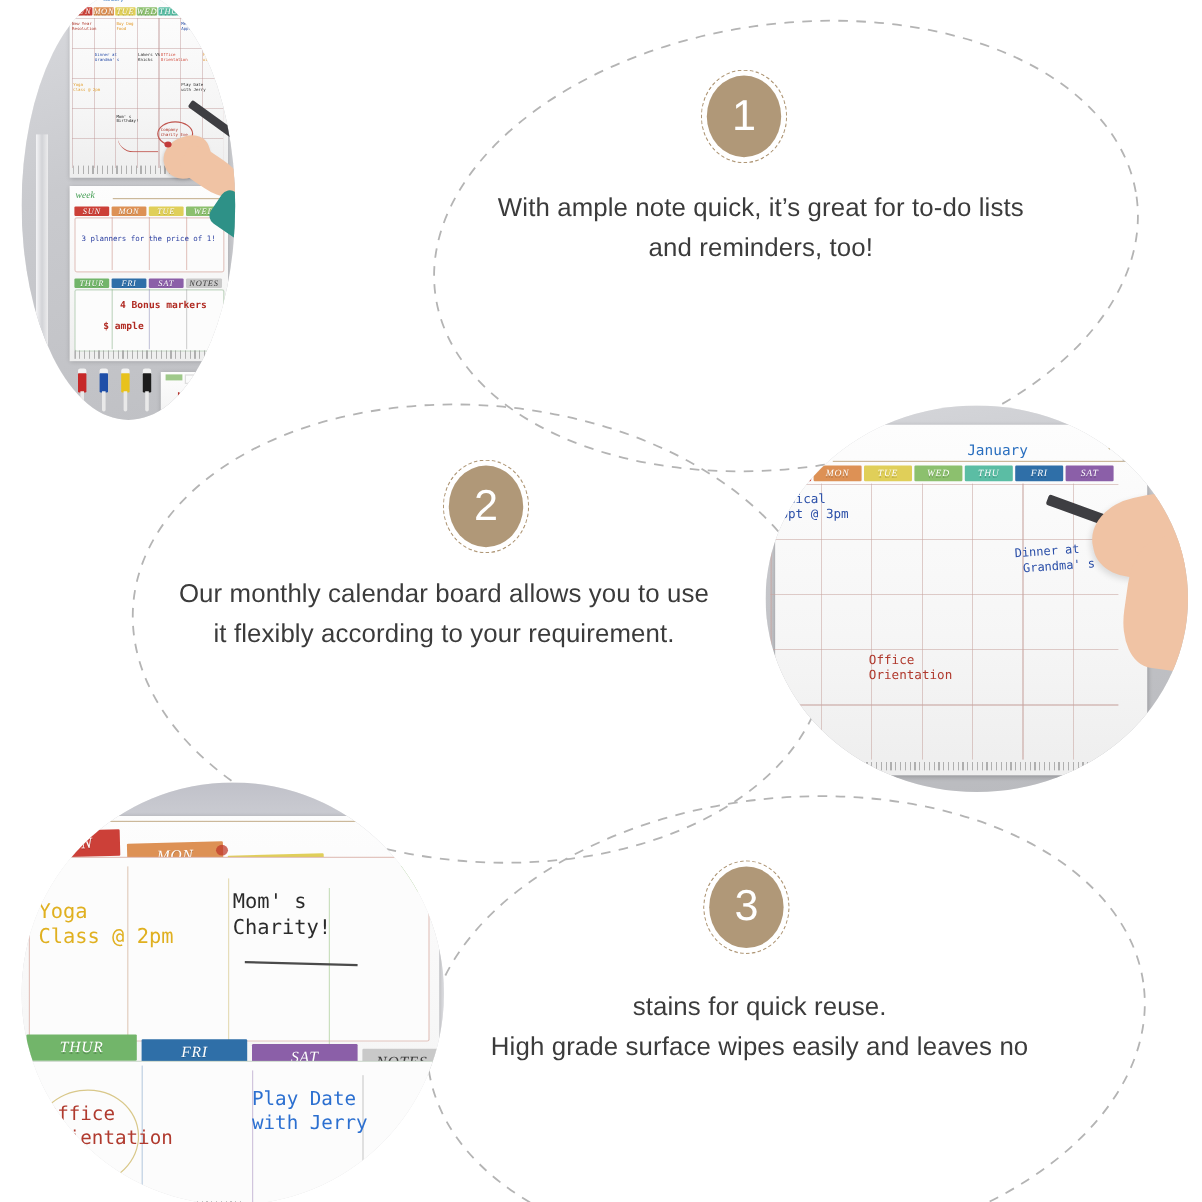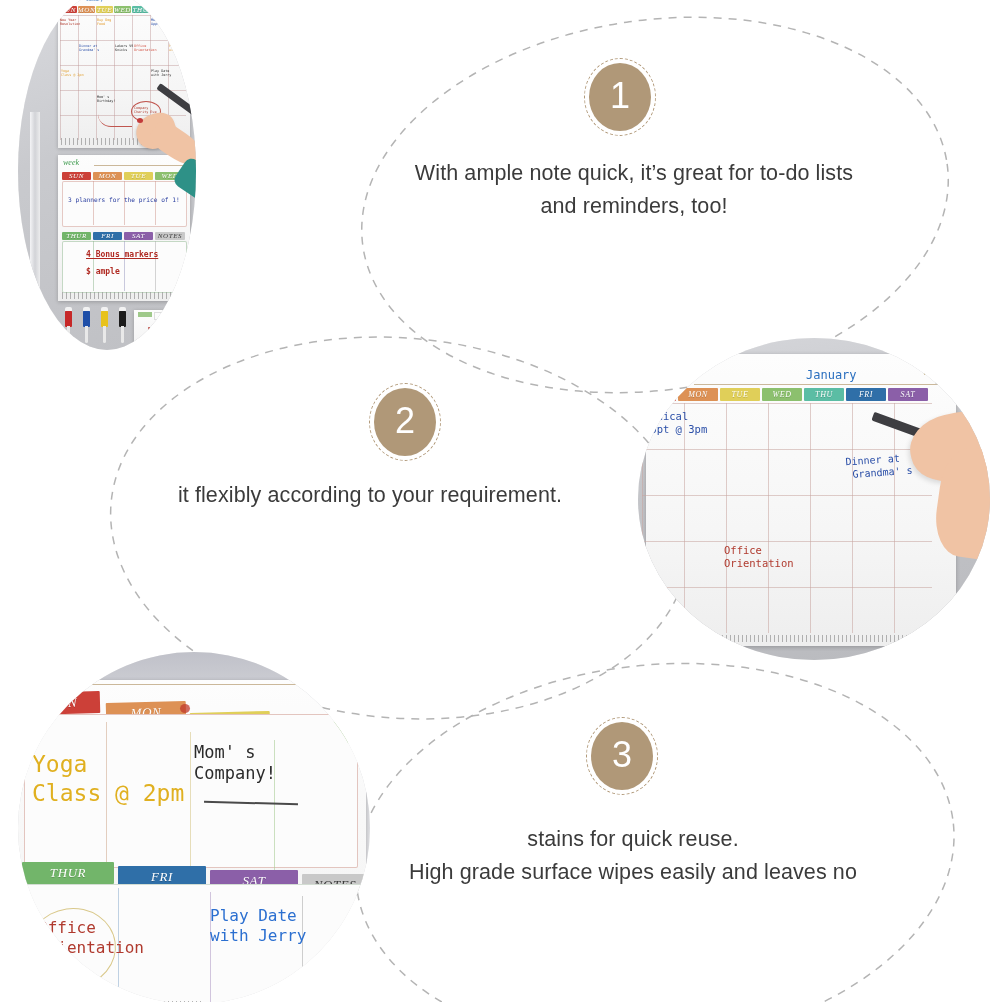--- a/index.html
+++ b/index.html
@@ -150,21 +150,21 @@
         <div class="hw" style="left:10px;top:41px;font-size:6.2px;color:#2b3fa0;">3 planners for the price of 1!</div>
 
         <div class="chip" style="left:4px;top:77px;width:29px;height:8px;background:#72b56a;">THUR</div>
         <div class="chip" style="left:35px;top:77px;width:29px;height:8px;background:#2f6fa8;">FRI</div>
         <div class="chip" style="left:66px;top:77px;width:29px;height:8px;background:#8b5fa8;">SAT</div>
         <div class="chip" style="left:97px;top:77px;width:30px;height:8px;background:#c9c9c9;color:#3a3a3a;text-shadow:none;">NOTES</div>
         <div class="cellbox" style="left:4px;top:86px;width:123px;height:50px;border-color:rgba(140,180,140,.5);"></div>
         <div style="position:absolute;left:35px;top:86px;width:1px;height:50px;background:rgba(140,180,140,.5);"></div>
         <div style="position:absolute;left:66px;top:86px;width:1px;height:50px;background:rgba(150,150,190,.5);"></div>
         <div style="position:absolute;left:97px;top:86px;width:1px;height:50px;background:rgba(170,170,170,.5);"></div>
-        <div class="hw" style="left:28px;top:95px;font-size:8px;color:#b02a22;font-weight:bold;text-decoration:underline;">4 Bonus markers</div>
+        <div class="hw" style="left:42px;top:95px;font-size:8px;color:#b02a22;font-weight:bold;">4 Bonus markers</div>
         <div class="hw" style="left:28px;top:112px;font-size:8px;color:#b02a22;font-weight:bold;">$ ample</div>
         <div class="ruler" style="left:4px;bottom:2px;width:123px;"></div>
       </div>
 
       <div class="board" style="left:116px;top:318px;width:76px;height:44px;">
         <div style="position:absolute;left:4px;top:2px;width:14px;height:5px;background:#9fc98a;"></div>
         <div style="position:absolute;left:20px;top:2px;width:52px;height:6px;border:1px solid #ddd;"></div>
         <div class="hw" style="left:14px;top:16px;font-size:9px;color:#b02a22;">Monthl</div>
       </div>
 
@@ -234,24 +234,24 @@
         <div style="position:absolute;left:20px;top:-2px;width:7px;height:6px;background:#3f9b4f;border-radius:50%;"></div>
 
         <div class="chip" style="left:14px;top:12px;width:72px;height:22px;background:#cc4038;font-size:13px;transform:rotate(-1.5deg);">SUN</div>
         <div class="chip" style="left:92px;top:22px;width:80px;height:22px;background:#dd9155;font-size:13px;transform:rotate(-1.5deg);">MON</div>
         <div class="chip" style="left:176px;top:32px;width:80px;height:22px;background:#e0cf59;font-size:13px;transform:rotate(-1.5deg);">TUE</div>
         <div class="chip" style="left:260px;top:42px;width:80px;height:22px;background:#8cc06e;font-size:13px;transform:rotate(-1.5deg);">WED</div>
         <div class="cellbox" style="left:10px;top:34px;width:332px;height:152px;border-color:rgba(210,160,150,.6);"></div>
         <div style="position:absolute;left:92px;top:42px;width:1px;height:146px;background:rgba(210,175,150,.6);"></div>
         <div style="position:absolute;left:176px;top:52px;width:1px;height:138px;background:rgba(215,200,140,.6);"></div>
         <div style="position:absolute;left:260px;top:60px;width:1px;height:130px;background:rgba(170,205,150,.6);"></div>
-        <div class="hw" style="left:18px;top:70px;font-size:23px;color:#e0b020;">Yoga
+        <div class="hw" style="left:18px;top:70px;font-size:17px;color:#e0b020;">Yoga
 Class @ 2pm</div>
         <div class="hw" style="left:180px;top:62px;font-size:17px;color:#2b2b2b;">Mom' s
-Company!</div>
+Charity!</div>
         <div style="position:absolute;left:190px;top:122px;width:94px;height:2px;background:#4a4a4a;transform:rotate(1.5deg);"></div>
 
         <div class="chip" style="left:8px;top:182px;width:92px;height:22px;background:#72b56a;font-size:13px;">THUR</div>
         <div class="chip" style="left:104px;top:186px;width:88px;height:22px;background:#2f6fa8;font-size:13px;">FRI</div>
         <div class="chip" style="left:196px;top:190px;width:88px;height:22px;background:#8b5fa8;font-size:13px;">SAT</div>
         <div class="chip" style="left:288px;top:194px;width:66px;height:22px;background:#c9c9c9;color:#3a3a3a;text-shadow:none;font-size:13px;">NOTES</div>
         <div class="cellbox" style="left:8px;top:204px;width:340px;height:122px;border-color:rgba(170,190,170,.5);"></div>
         <div style="position:absolute;left:104px;top:208px;width:1px;height:118px;background:rgba(150,180,210,.6);"></div>
         <div style="position:absolute;left:196px;top:212px;width:1px;height:114px;background:rgba(180,160,200,.6);"></div>
         <div style="position:absolute;left:288px;top:216px;width:1px;height:110px;background:rgba(175,175,175,.6);"></div>
@@ -271,20 +271,21 @@
   </div>
   <div class="caption" style="left:378px;top:157px;width:512px;">
     <div>With ample note quick, it’s great for to-do lists</div>
     <div>and reminders, too!</div>
   </div>
 
   <div class="badge" style="left:374px;top:388px;">
     <span>2</span>
   </div>
   <div class="caption" style="left:110px;top:479px;width:520px;">
+    <div>Our monthly calendar board allows you to use</div>
     <div>it flexibly according to your requirement.</div>
   </div>
 
   <div class="badge" style="left:591px;top:722px;">
     <span>3</span>
   </div>
   <div class="caption" style="left:376px;top:823px;width:514px;">
     <div>stains for quick reuse.</div>
     <div>High grade surface wipes easily and leaves no</div>
   </div>

